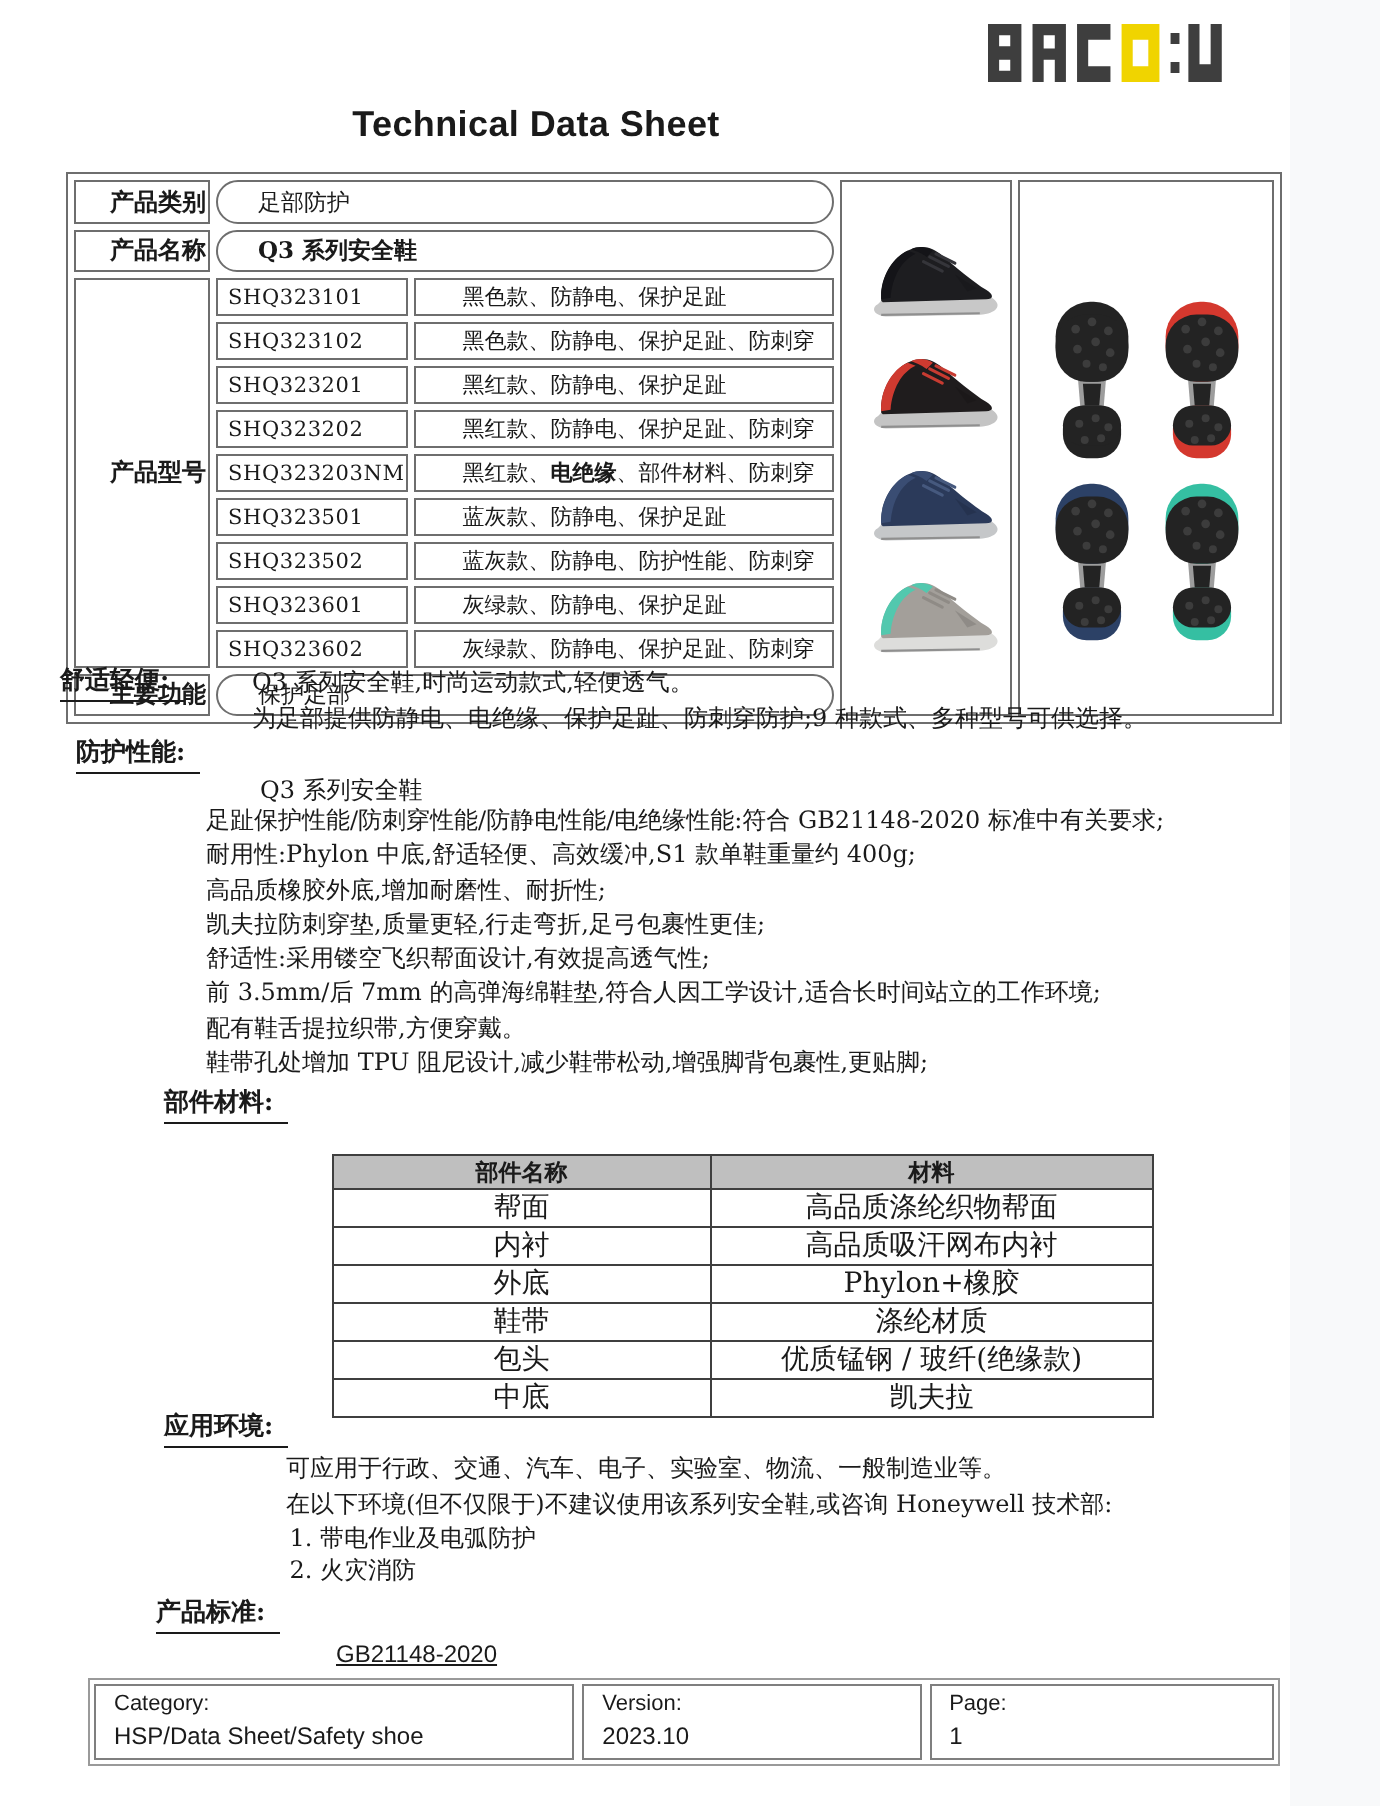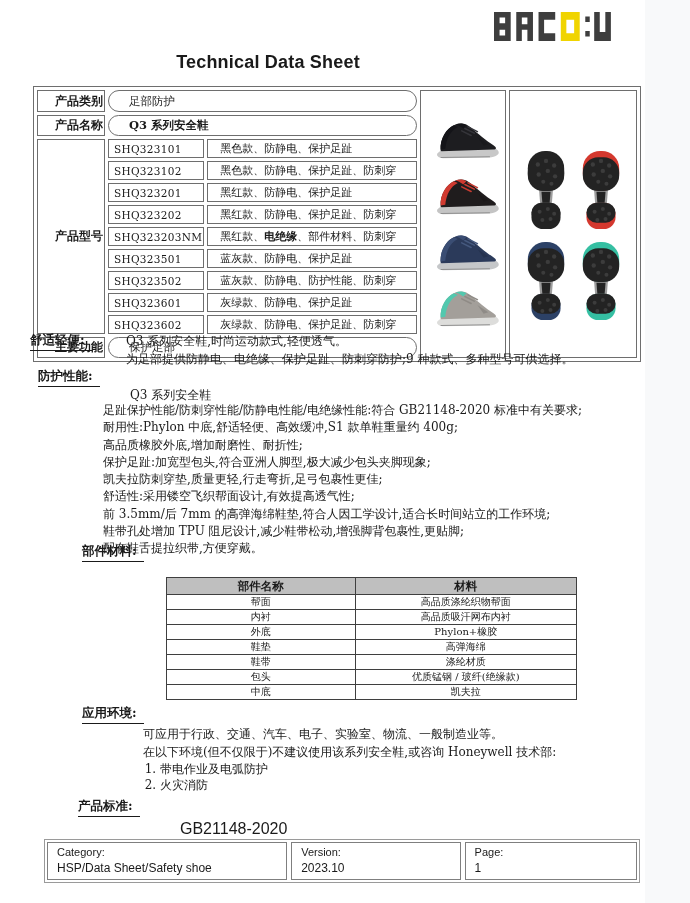--- a/index.html
+++ b/index.html
@@ -12,48 +12,48 @@
          font-family:"Liberation Sans",sans-serif;font-size:18px;font-weight:600;
          white-space:nowrap;letter-spacing:.2px;}
   
   #info-table{left:33px;top:86px;border-collapse:separate;border-spacing:3px;
               border:1px solid #6e6e6e;table-layout:fixed;}
   #info-table td{border:1px solid #6e6e6e;vertical-align:middle;
                  font-size:11.5px;overflow:hidden;white-space:nowrap;}
   #info-table td.lbl{font-weight:bold;text-align:right;font-size:12px;}
   #info-table td.val{padding-left:20px;border-radius:11px;}
   #info-table td.code{padding-left:5px;font-size:10.5px;letter-spacing:.3px;}
-  #info-table td.desc{padding-left:12px;font-size:11px;}
+  #info-table td.desc{padding-left:23px;font-size:11px;}
   #info-table tr.row-cat td{height:18px;}
   #info-table tr.row-name td{height:17px;}
   #info-table tr.row-model td{height:14px;}
   #info-table tr.row-func td{height:17px;}
   td.img-cell{vertical-align:top;background:#fff;}
   #shoe-stack{display:flex;flex-direction:column;align-items:center;
               justify-content:flex-start;gap:3px;padding:4px 0 0 10px;}
   #sole-grid{display:grid;grid-template-columns:repeat(2,42px);gap:8px 13px;
              justify-content:center;padding-top:26px;}
   
   .sec-label{font-size:12.5px;font-weight:bold;border-bottom:1px solid #1a1a1a;
              padding:0 7px 1px 0;white-space:nowrap;}
   .body-line{font-size:12px;white-space:nowrap;}
   #desc-lines{left:126px;top:332px;line-height:18px;}
   #perf-subtitle{left:130px;top:387px;font-size:12px;}
   #perf-lines{left:103px;top:402px;line-height:17.3px;}
   
   #mat-table{left:166px;top:577px;width:411px;border-collapse:collapse;}
   #mat-table th,#mat-table td{border:1px solid #3f3f3f;text-align:center;
-        font-size:10px;height:14px;padding:0;white-space:nowrap;}
+        font-size:14px;height:14px;padding:0;white-space:nowrap;}
   #mat-table th{background:#bfbfbf;font-size:11.5px;height:16px;}
   #mat-table .c1{width:46%;}
   
   #app-lines{left:143px;top:726px;line-height:17.5px;}
   #app-list{margin:1px 0 0 0;padding-left:17px;font-size:12px;line-height:15.8px;}
-  #std-value{left:180px;top:820px;font-family:"Liberation Sans",sans-serif;
-             font-size:16px;}
+  #std-value{left:168px;top:820px;font-family:"Liberation Sans",sans-serif;
+             font-size:12px;text-decoration:underline;}
   
   #footer{left:44px;top:839px;width:596px;border:1px solid #9a9a9a;
           padding:2px;display:flex;gap:4px;box-sizing:border-box;
           font-family:"Liberation Sans",sans-serif;background:#fff;}
   .f-cell{border:1px solid #7f7f7f;padding:2px 9px 3px 9px;box-sizing:border-box;
           background:#fff;}
   .f-label{font-size:11px;line-height:15px;}
   .f-value{font-size:12px;line-height:16px;}
   .f-c1{width:241px;}.f-c2{width:170px;}.f-c3{width:173px;}
 </style>
@@ -295,26 +295,25 @@
   <div class="body-line">Q3 系列安全鞋,时尚运动款式,轻便透气。</div>
   <div class="body-line">为足部提供防静电、电绝缘、保护足趾、防刺穿防护;9 种款式、多种型号可供选择。</div>
 </div>
 
 <div class="abs sec-label" style="left:38px;top:368px;">防护性能:</div>
 <div id="perf-subtitle" class="abs">Q3 系列安全鞋</div>
 <div id="perf-lines" class="abs">
     <div class="body-line">足趾保护性能/防刺穿性能/防静电性能/电绝缘性能:符合 GB21148-2020 标准中有关要求;</div>
     <div class="body-line">耐用性:Phylon 中底,舒适轻便、高效缓冲,S1 款单鞋重量约 400g;</div>
     <div class="body-line">高品质橡胶外底,增加耐磨性、耐折性;</div>
-    <div class="body-line">保护足趾:加宽型包头,符合亚洲人脚型,极大减少包头夹脚现象;</div>
     <div class="body-line">凯夫拉防刺穿垫,质量更轻,行走弯折,足弓包裹性更佳;</div>
     <div class="body-line">舒适性:采用镂空飞织帮面设计,有效提高透气性;</div>
     <div class="body-line">前 3.5mm/后 7mm 的高弹海绵鞋垫,符合人因工学设计,适合长时间站立的工作环境;</div>
+    <div class="body-line">配有鞋舌提拉织带,方便穿戴。</div>
     <div class="body-line">鞋带孔处增加 TPU 阻尼设计,减少鞋带松动,增强脚背包裹性,更贴脚;</div>
-    <div class="body-line">配有鞋舌提拉织带,方便穿戴。</div>
   </div>
 
 <div class="abs sec-label" style="left:82px;top:543px;">部件材料:</div>
 <table id="mat-table" class="abs">
   <thead>
     <tr>
       <th class="c1">部件名称</th>
       <th>材料</th>
     </tr>
   </thead>
@@ -323,24 +322,20 @@
         <td class="c1">帮面</td>
         <td>高品质涤纶织物帮面</td>
       </tr>
       <tr>
         <td class="c1">内衬</td>
         <td>高品质吸汗网布内衬</td>
       </tr>
       <tr>
         <td class="c1">外底</td>
         <td>Phylon+橡胶</td>
-      </tr>
-      <tr>
-        <td class="c1">鞋垫</td>
-        <td>高弹海绵</td>
       </tr>
       <tr>
         <td class="c1">鞋带</td>
         <td>涤纶材质</td>
       </tr>
       <tr>
         <td class="c1">包头</td>
         <td>优质锰钢 / 玻纤(绝缘款)</td>
       </tr>
       <tr>

